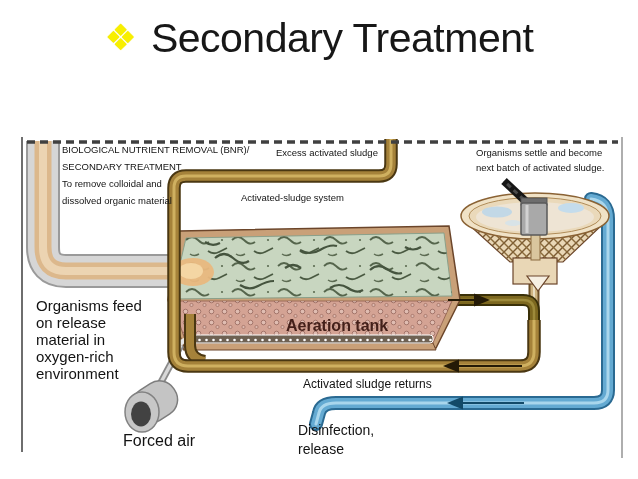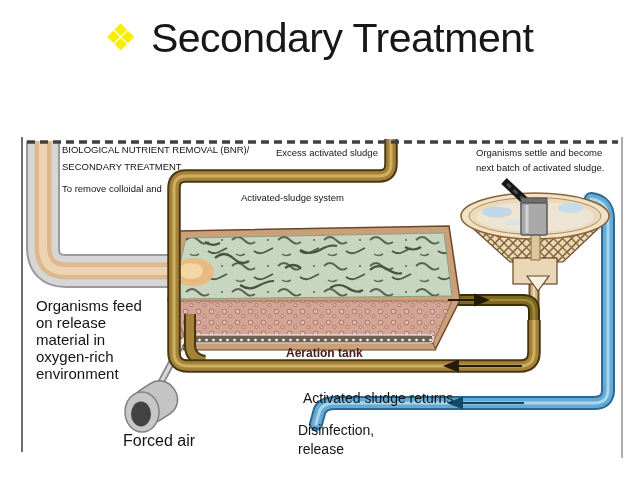--- a/index.html
+++ b/index.html
@@ -19,30 +19,30 @@
   .title-text{
     color:#171717;font-size:41px;line-height:48px;font-weight:400;
     letter-spacing:-0.5px;
   }
   
   .lbl{
     position:absolute;color:#131313;font-size:9.5px;line-height:13px;
     white-space:nowrap;
   }
   .heading-block{top:141px;left:62px;line-height:17px;}
-  .heading-block .hl3{margin-top:5px;}
+  .heading-block .hl3{}
   .settle-block{top:145px;left:476px;line-height:15px;}
   .feed-block{top:297px;left:36px;line-height:17px;font-size:15px;}
   .excess-lbl{top:146px;left:276px;}
   .system-lbl{top:191px;left:241px;}
   .aeration-lbl{
-    top:319px;left:286px;font-weight:bold;color:#44201a;font-size:12px;margin-top:28px;
+    top:319px;left:286px;font-weight:bold;color:#44201a;font-size:16px;
   }
   .forcedair-lbl{top:434px;left:123px;font-size:16px;}
-  .returns-lbl{top:392px;left:303px;font-size:14px;}
+  .returns-lbl{top:378px;left:303px;font-size:12px;}
   .disinfect-block{top:421px;left:298px;line-height:19px;font-size:14px;}
   svg{position:absolute;top:0;left:0;}
 </style>
 </head>
 <body>
 
 <div class="slide">
 
   <div class="title-row">
     <span class="title-bullet">❖</span>
@@ -182,20 +182,21 @@
       </g>
     </g>
 
     <line x1="27" y1="142" x2="618" y2="142" stroke="#404040" stroke-width="3.5" stroke-dasharray="8 5"></line>
   </svg>
 
   <div class="lbl heading-block">
     <div>BIOLOGICAL NUTRIENT REMOVAL (BNR)/</div>
     <div>SECONDARY TREATMENT</div>
     <div class="hl3">To remove colloidal and</div>
+    <div>dissolved organic material</div>
   </div>
 
   <div class="lbl excess-lbl">Excess activated sludge</div>
 
   <div class="lbl settle-block">
     <div>Organisms settle and become</div>
     <div>next batch of activated sludge.</div>
   </div>
 
   <div class="lbl system-lbl">Activated-sludge system</div>

